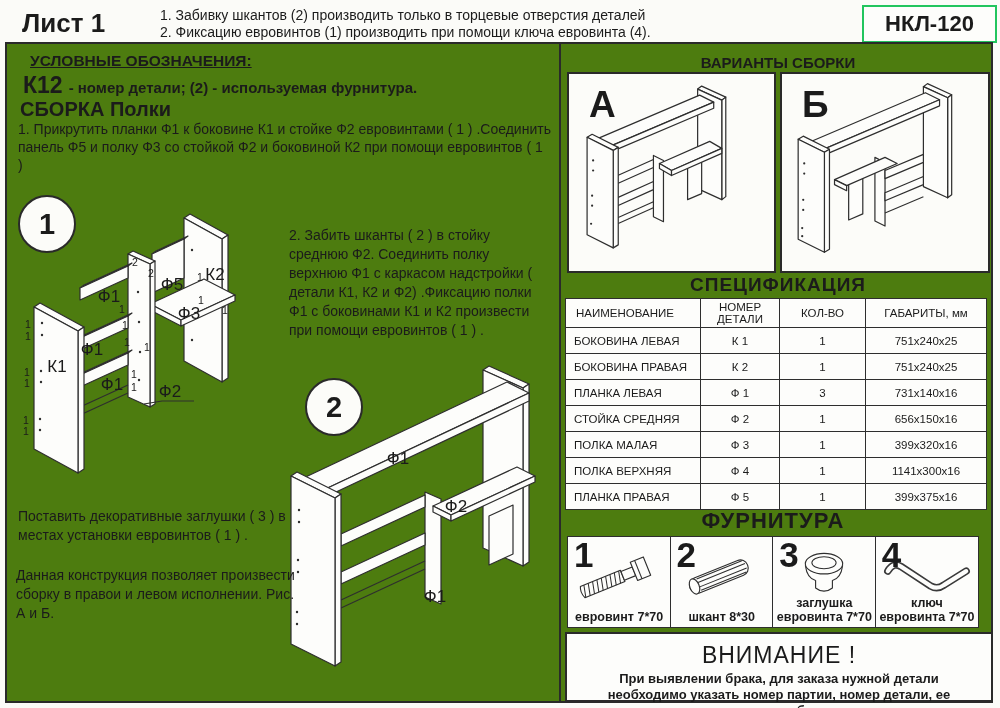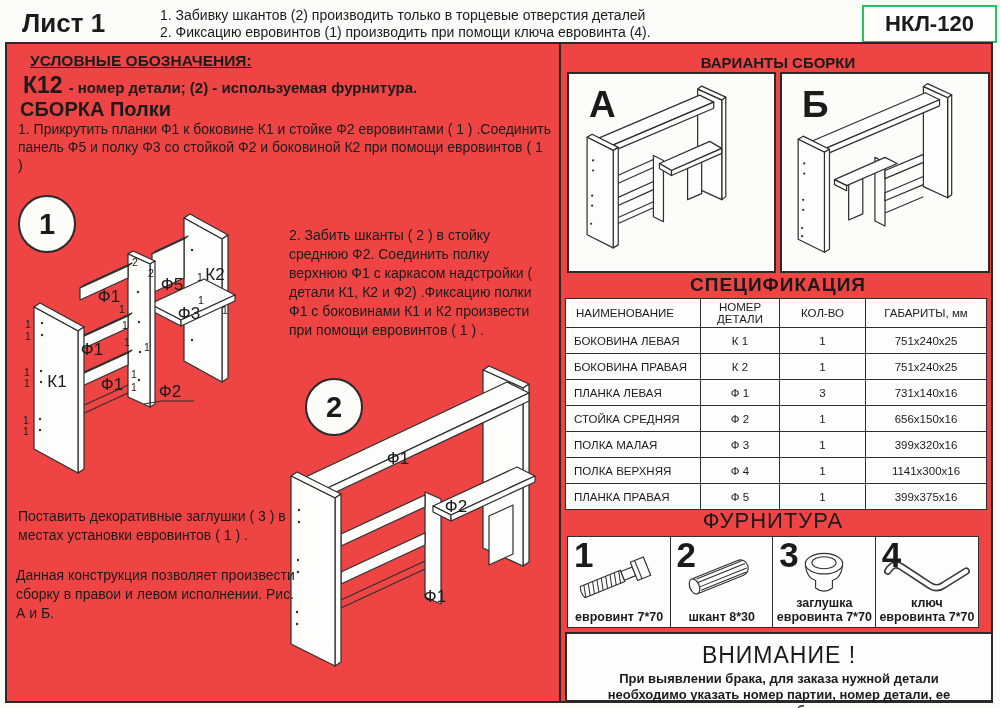--- a/index.html
+++ b/index.html
@@ -4,21 +4,21 @@
 <style>
   html,body{margin:0;padding:0;background:#fafaf7;}
   body{font-family:"Liberation Sans", sans-serif;color:#1b1b1b;-webkit-font-smoothing:antialiased;}
   .sheet{position:relative;width:1000px;height:708px;background:#fbfbf8;overflow:hidden;}
   
   .sheet-number{position:absolute;left:22px;top:8px;font-size:26px;font-weight:700;}
   .hdr-notes{position:absolute;left:160px;top:7px;font-size:14px;line-height:17px;}
   .model-box{position:absolute;left:862px;top:5px;width:131px;height:34px;border:2px solid #22c55e;
              display:flex;align-items:center;justify-content:center;font-size:22px;font-weight:700;background:#fdfdfb;}
   
-  .main{position:absolute;left:5px;top:42px;width:984px;height:657px;border:2px solid #2a2a2a;background:#ef4444;}
+  .main{position:absolute;left:5px;top:42px;width:984px;height:657px;border:2px solid #2a2a2a;background:#4d7c0f;}
   .left-sec{position:absolute;left:0;top:0;width:552px;height:100%;border-right:2px solid #2a2a2a;}
   
   .legend-title{position:absolute;left:23px;top:8px;font-size:15.5px;font-weight:700;text-decoration:underline;}
   .key-line{position:absolute;left:16px;top:28px;font-size:15px;font-weight:700;}
   .key-line b{font-size:23px;font-weight:700;margin-right:6px;}
   .assembly-title{position:absolute;left:13px;top:54px;width:420px;text-align:left;font-size:20px;font-weight:700;}
   .step1{position:absolute;left:11px;top:76px;width:533px;font-size:14px;line-height:18px;}
   .step2{position:absolute;left:282px;top:182px;width:262px;font-size:14px;line-height:19px;}
   .note1{position:absolute;left:11px;top:463px;width:272px;font-size:14px;line-height:19px;}
   .note2{position:absolute;left:9px;top:522px;width:280px;font-size:14px;line-height:19px;}
@@ -33,21 +33,21 @@
   .variants-title{position:absolute;left:556px;top:10px;width:430px;text-align:center;font-size:15px;font-weight:700;}
   .variant-box{position:absolute;top:28px;width:205px;height:197px;border:2px solid #2a2a2a;background:#fcfcf9;}
   .variant-letter{position:absolute;left:20px;top:10px;font-size:37px;font-weight:700;}
   .spec-title{position:absolute;left:556px;top:230px;width:430px;text-align:center;font-size:19px;font-weight:700;letter-spacing:1px;}
   table.spec{position:absolute;left:558px;top:254px;border-collapse:collapse;table-layout:fixed;background:#fdfdfb;}
   table.spec th,table.spec td{border:1.6px solid #2e2e2e;font-size:11.5px;padding:0 4px;}
   table.spec th{font-weight:400;height:28px;text-align:center;line-height:12px;}
   table.spec td{height:25px;}
   table.spec td.nm{text-align:left;padding-left:8px;margin-top:36px;}
   table.spec td.ct{text-align:center;}
-  .furn-title{position:absolute;left:556px;top:464px;width:420px;text-align:center;font-size:22px;font-weight:400;letter-spacing:1px;}
+  .furn-title{position:absolute;left:556px;top:464px;width:420px;text-align:center;font-size:22px;font-weight:700;letter-spacing:1px;}
   .furn-row{position:absolute;left:560px;top:492px;width:412px;height:92px;display:flex;}
   .furn-cell{position:relative;flex:1;border:1.6px solid #2e2e2e;margin-left:-1.6px;background:#fdfdfb;}
   .furn-cell:first-child{margin-left:0;}
   .furn-num{position:absolute;left:6px;top:-2px;font-size:35px;font-weight:700;}
   .furn-icon{position:absolute;left:0;top:8px;width:100%;display:flex;justify-content:center;}
   .furn-lab{position:absolute;left:0;bottom:3px;width:100%;text-align:center;font-size:12.5px;font-weight:700;line-height:14px;}
   .attention{position:absolute;left:558px;top:588px;width:424px;height:66px;border:2px solid #2a2a2a;background:#fdfdfb;text-align:center;}
   .attention .att-title{font-size:23px;font-weight:400;margin-top:8px;letter-spacing:1px;}
   .attention .att-text{font-size:13px;font-weight:700;line-height:16px;margin-top:2px;padding:0 11px;}
   .ln{stroke:#2e2e2e;stroke-width:1.2;fill:#fdfdfb;stroke-linejoin:round;}
@@ -119,21 +119,21 @@
           <circle cx="29" cy="179" r="1.2" fill="#2e2e2e"></circle>
             <circle cx="29" cy="190" r="1.2" fill="#2e2e2e"></circle>
           <circle cx="28" cy="227" r="1.2" fill="#2e2e2e"></circle>
             <circle cx="28" cy="238" r="1.2" fill="#2e2e2e"></circle>
         </svg>
         <span class="dlab" style="left:97px;top:105px;">Ф1</span>
         <span class="dlab" style="left:160px;top:93px;">Ф5</span>
         <span class="dlab" style="left:203px;top:83px;">К2</span>
         <span class="dlab" style="left:80px;top:158px;">Ф1</span>
         <span class="dlab" style="left:177px;top:122px;">Ф3</span>
-        <span class="dlab" style="left:45px;top:175px;margin-top:15px;">К1</span>
+        <span class="dlab" style="left:45px;top:175px;">К1</span>
         <span class="dlab" style="left:100px;top:193px;">Ф1</span>
         <span class="dlab" style="left:158px;top:200px;">Ф2</span>
         <span class="mk" style="left:123px;top:70px;">2</span>
         <span class="mk" style="left:139px;top:81px;">2</span>
         <span class="mk" style="left:188px;top:85px;">1</span>
         <span class="mk" style="left:189px;top:108px;">1</span>
         <span class="mk" style="left:213px;top:118px;">1</span>
         <span class="mk" style="left:16px;top:132px;">1</span>
         <span class="mk" style="left:16px;top:144px;">1</span>
         <span class="mk" style="left:15px;top:180px;">1</span>

